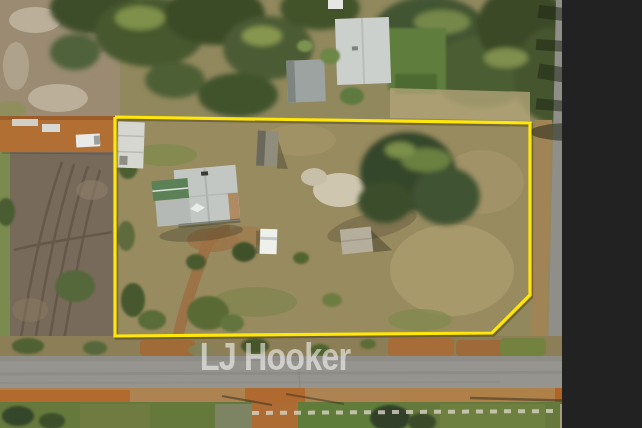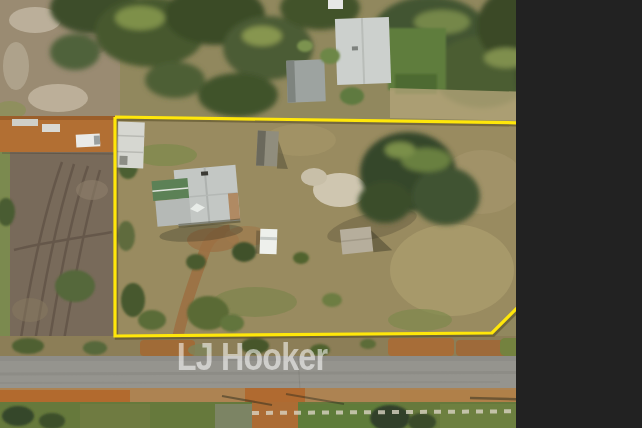--- a/index.html
+++ b/index.html
@@ -1,16 +1,16 @@
 <!DOCTYPE html>
 <html><head>
 <meta charset="utf-8">
 <style>
   html,body{margin:0;padding:0;background:#222;font-family:"Liberation Sans",sans-serif;}
-  .stage{position:relative;width:516px;height:428px;overflow:hidden;background:#0f766e;}
+  .stage{position:relative;width:562px;height:428px;overflow:hidden;background:#0f766e;}
   .stage svg{position:absolute;inset:0;display:block;}
   .boundary-line{fill:none;stroke:#FFE70A;stroke-width:3.2;stroke-linejoin:miter;}
   .boundary-shadow{fill:none;stroke:rgba(50,40,0,0.35);stroke-width:3.4;transform:translate(1.5px,2px);}
   .watermark{
     position:absolute;left:0;right:0;top:336px;margin-left:-12px;
     text-align:center;font-size:38px;font-weight:bold;letter-spacing:-1px;
     color:rgba(255,255,255,0.55);
     transform:scaleX(0.85);transform-origin:50% 50%;
     user-select:none;pointer-events:none;white-space:nowrap;
   }

